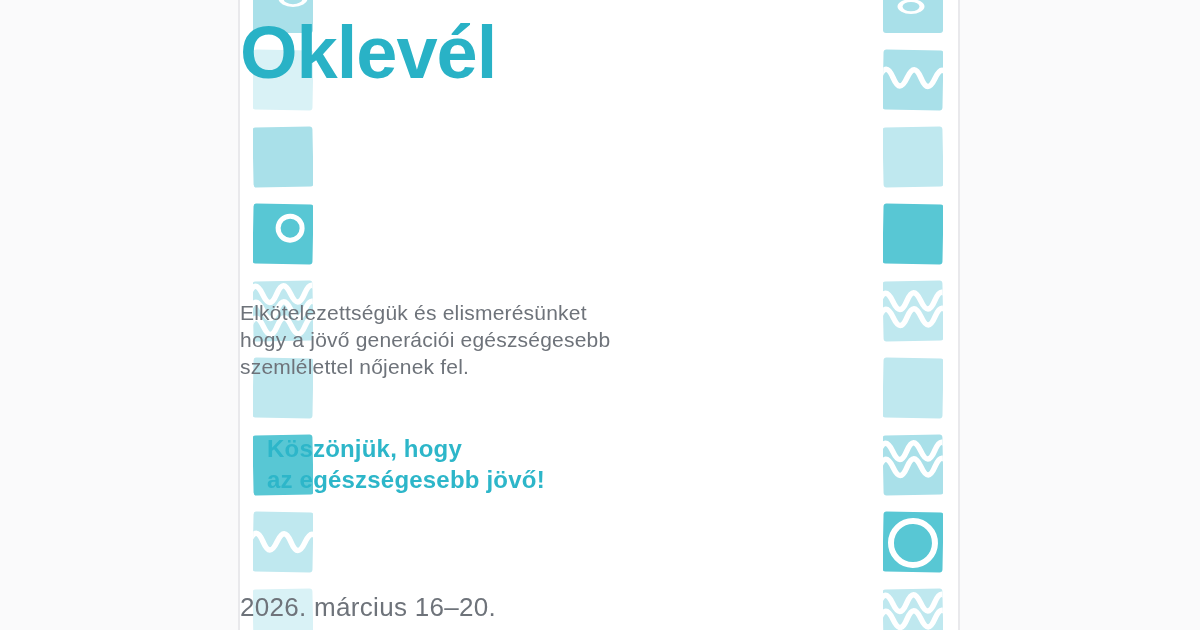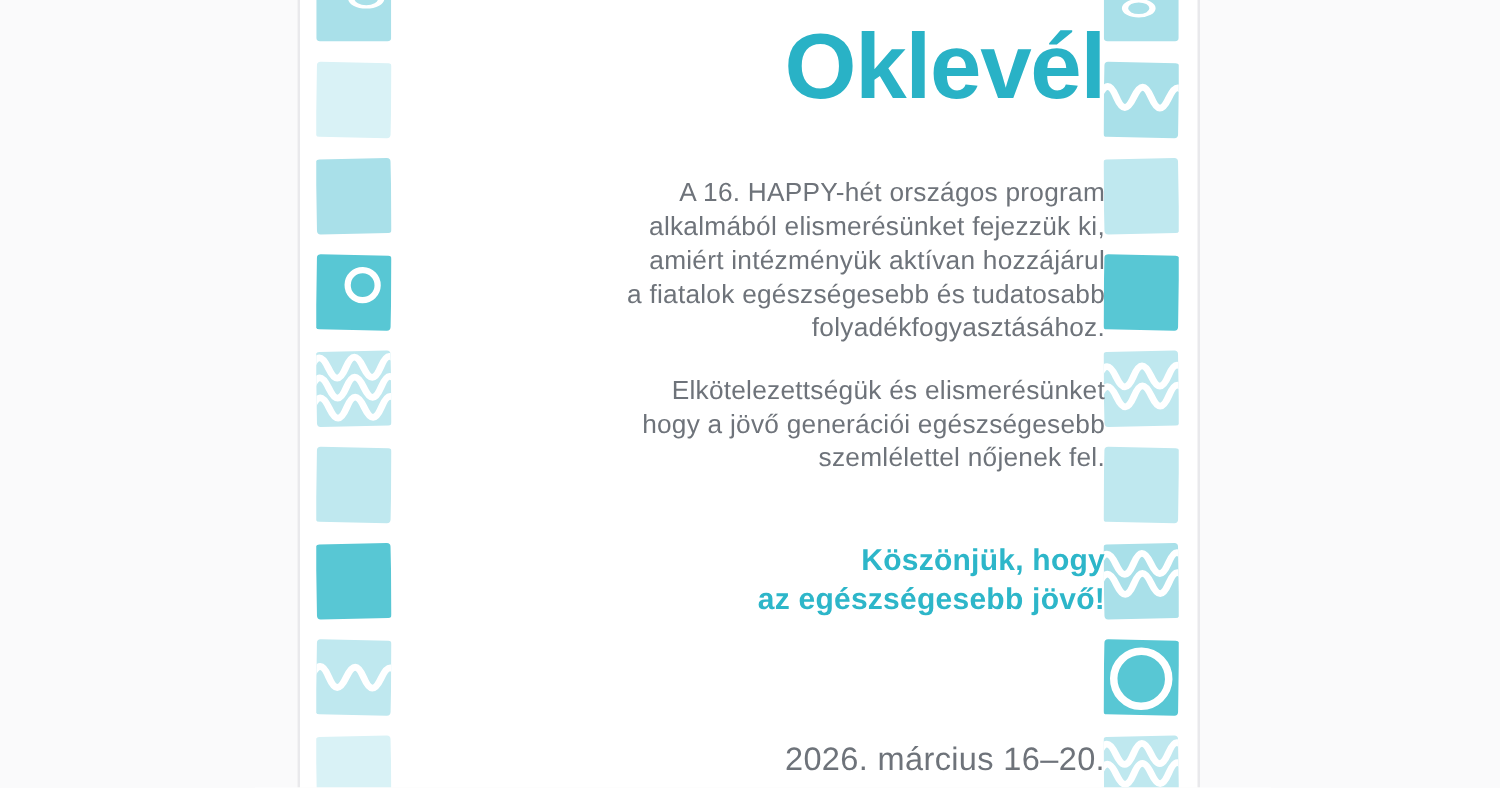--- a/index.html
+++ b/index.html
@@ -35,37 +35,38 @@
     width:60px;height:60px;flex:none;position:relative;border-radius:3px;
   }
   .tile svg{position:absolute;left:0;top:0;width:100%;height:100%;overflow:hidden;}
   .tile:nth-child(odd){transform:rotate(-1.2deg);}
   .tile:nth-child(even){transform:rotate(1.1deg);}
   .tile:first-child{height:33px;transform:none;border-radius:0 0 3px 3px;}
   .tone-dark{background:var(--tile-dark);}
   .tone-medium{background:var(--tile-medium);}
   .tone-light{background:var(--tile-light);}
   .tone-lighter{background:var(--tile-lighter);}
-  .content{position:absolute;left:0;top:0;width:644px;height:630px;text-align:right;}
+  .content{position:absolute;left:0;top:0;width:644px;height:630px;text-align:left;}
   .title{
     position:absolute;left:0;right:0;top:16px;margin:0;
     font-size:74px;line-height:1;font-weight:800;color:var(--accent);
     letter-spacing:-1px;
   }
   .para{
     position:absolute;left:0;right:0;margin:0;
     font-size:21px;line-height:27px;color:var(--body-gray);
     font-weight:400;letter-spacing:.2px;
   }
   .para1{top:141px;}
   .para2{top:299px;}
   .thanks{
     position:absolute;left:0;right:0;top:433px;margin:0;
     font-size:24px;line-height:31px;font-weight:700;color:var(--thanks);
     letter-spacing:.2px;
+    padding-left:27px;
   }
   .date{
     position:absolute;left:0;right:0;top:592px;margin:0;
     font-size:26px;color:var(--body-gray);letter-spacing:.3px;
   }
   .ln{display:block;}
 </style>
 </head>
 <body>
 
@@ -135,27 +136,20 @@
         <svg viewBox="0 0 60 60" preserveAspectRatio="none" style="height: 100%;">
           <path d="M-4 14 c5 -11 9 -11 14 0 c5 11 9 11 14 0 c5 -11 9 -11 14 0 c5 11 9 11 14 0 c5 -11 9 -11 14 0" fill="none" stroke="#fff" stroke-width="5.5" stroke-linecap="round"></path>
           <path d="M-4 30 c5 -11 9 -11 14 0 c5 11 9 11 14 0 c5 -11 9 -11 14 0 c5 11 9 11 14 0 c5 -11 9 -11 14 0" fill="none" stroke="#fff" stroke-width="5.5" stroke-linecap="round"></path>
         </svg>
       </div>
     </div>
 
   <div class="content">
     <h1 class="title">Oklevél</h1>
 
-    <p class="para para1">
-      <span class="ln">A 16. HAPPY-hét országos program</span>
-      <span class="ln">alkalmából elismerésünket fejezzük ki,</span>
-      <span class="ln">amiért intézményük aktívan hozzájárul</span>
-      <span class="ln">a fiatalok egészségesebb és tudatosabb</span>
-      <span class="ln">folyadékfogyasztásához.</span>
-    </p>
 
     <p class="para para2">
       <span class="ln">Elkötelezettségük és elismerésünket</span>
       <span class="ln">hogy a jövő generációi egészségesebb</span>
       <span class="ln">szemlélettel nőjenek fel.</span>
     </p>
 
     <p class="thanks">
       <span class="ln">Köszönjük, hogy</span>
       <span class="ln">az egészségesebb jövő!</span>

